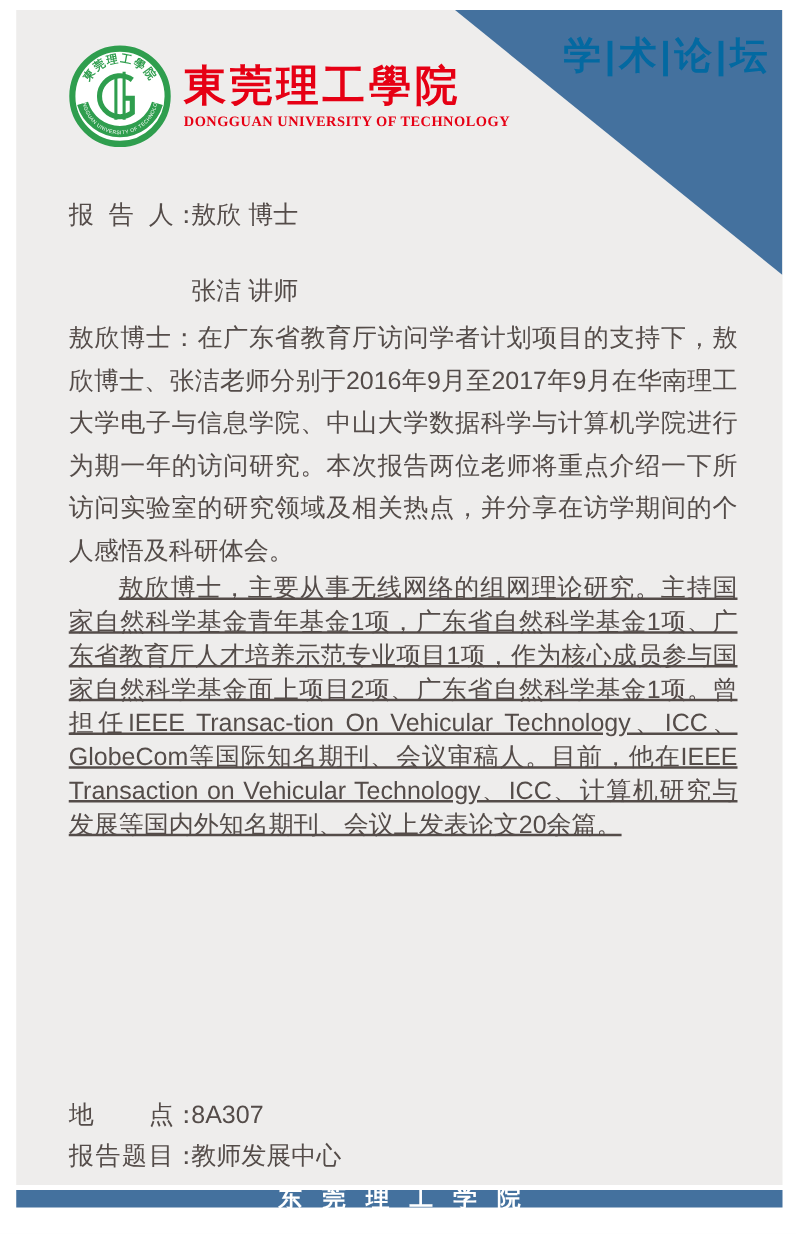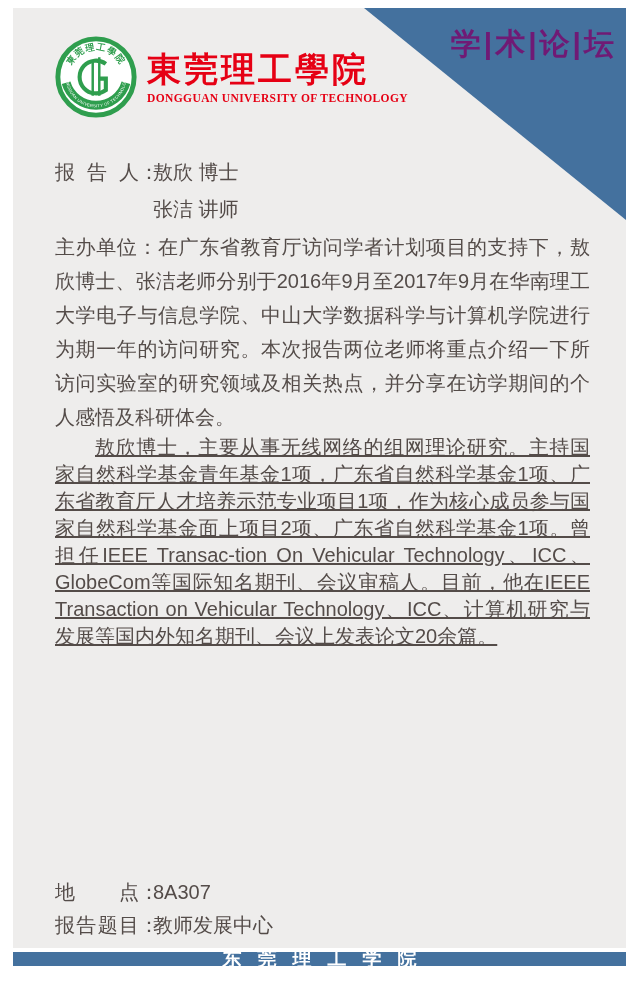--- a/index.html
+++ b/index.html
@@ -21,21 +21,21 @@
     position: absolute;
     top: 0; right: 0;
     width: 262px; height: 212px;
     background: #44719e;
     -webkit-clip-path: polygon(0 0, 100% 0, 100% 100%);
     clip-path: polygon(0 0, 100% 0, 100% 100%);
   }
   .ribbon-text {
     position: absolute;
     top: 16px; right: 9px;
-    color: #701a75;
+    color: #0369a1;
     font-size: 30px;
     font-weight: bold;
     letter-spacing: 3px;
   }
   .content {
     position: relative;
     height: 100%;
     padding: 0 36px 0 42px;
     display: flex;
     flex-direction: column;
@@ -72,21 +72,21 @@
   .lbl {
     display: inline-block;
     width: 84px;
     text-align: justify;
     text-align-last: justify;
     -moz-text-align-last: justify;
     vertical-align: top;
     white-space: normal;
   }
   .sep { display: inline-block; width: 14px; }
-  .speaker2 { padding-left: 98px; }
+  .speaker2 { padding-left: 98px; margin-top: 24px; }
   .abstract {
     margin-top: 2px;
     font-size: 20px;
     line-height: 34px;
     text-align: justify;
   }
   .bio-head { margin-top: 4px; font-size: 20px; line-height: 32px; }
   .bio-para {
     font-size: 20px;
     line-height: 27px;
@@ -151,21 +151,21 @@
 
     <section class="title-block">
       <div class="row">
         <span class="lbl">报告人</span><span class="sep">：</span><span>敖欣 博士</span>
       </div>
       <div class="row speaker2">
         <span>张洁 讲师</span>
       </div>
     </section>
 
-    <p class="abstract"><span>主办单位</span><span>：</span><span>在广东省教育厅访问学者计划项目的支持下，敖欣博士、张洁老师分别于2016年9月至2017年9月在华南理工大学电子与信息学院、中山大学数据科学与计算机学院进行为期一年的访问研究。本次报告两位老师将重点介绍一下所访问实验室的研究领域及相关热点，并分享在访学期间的个人感悟及科研体会。</span></p>
+    <p class="abstract"><span>敖欣博士</span><span>：</span><span>在广东省教育厅访问学者计划项目的支持下，敖欣博士、张洁老师分别于2016年9月至2017年9月在华南理工大学电子与信息学院、中山大学数据科学与计算机学院进行为期一年的访问研究。本次报告两位老师将重点介绍一下所访问实验室的研究领域及相关热点，并分享在访学期间的个人感悟及科研体会。</span></p>
 
     <p class="bio-para">敖欣博士，主要从事无线网络的组网理论研究。主持国家自然科学基金青年基金1项，广东省自然科学基金1项、广东省教育厅人才培养示范专业项目1项，作为核心成员参与国家自然科学基金面上项目2项、广东省自然科学基金1项。曾担任IEEE Transac-tion On Vehicular Technology、ICC、GlobeCom等国际知名期刊、会议审稿人。目前，他在IEEE Transaction on Vehicular Technology、ICC、计算机研究与发展等国内外知名期刊、会议上发表论文20余篇。</p>
 
     <section class="details">
       <div class="drow">
         <span class="lbl">地点</span><span class="sep">：</span><span>8A307</span>
       </div>
       <div class="drow">
         <span class="lbl">报告题目</span><span class="sep">：</span><span>教师发展中心</span>
       </div>

